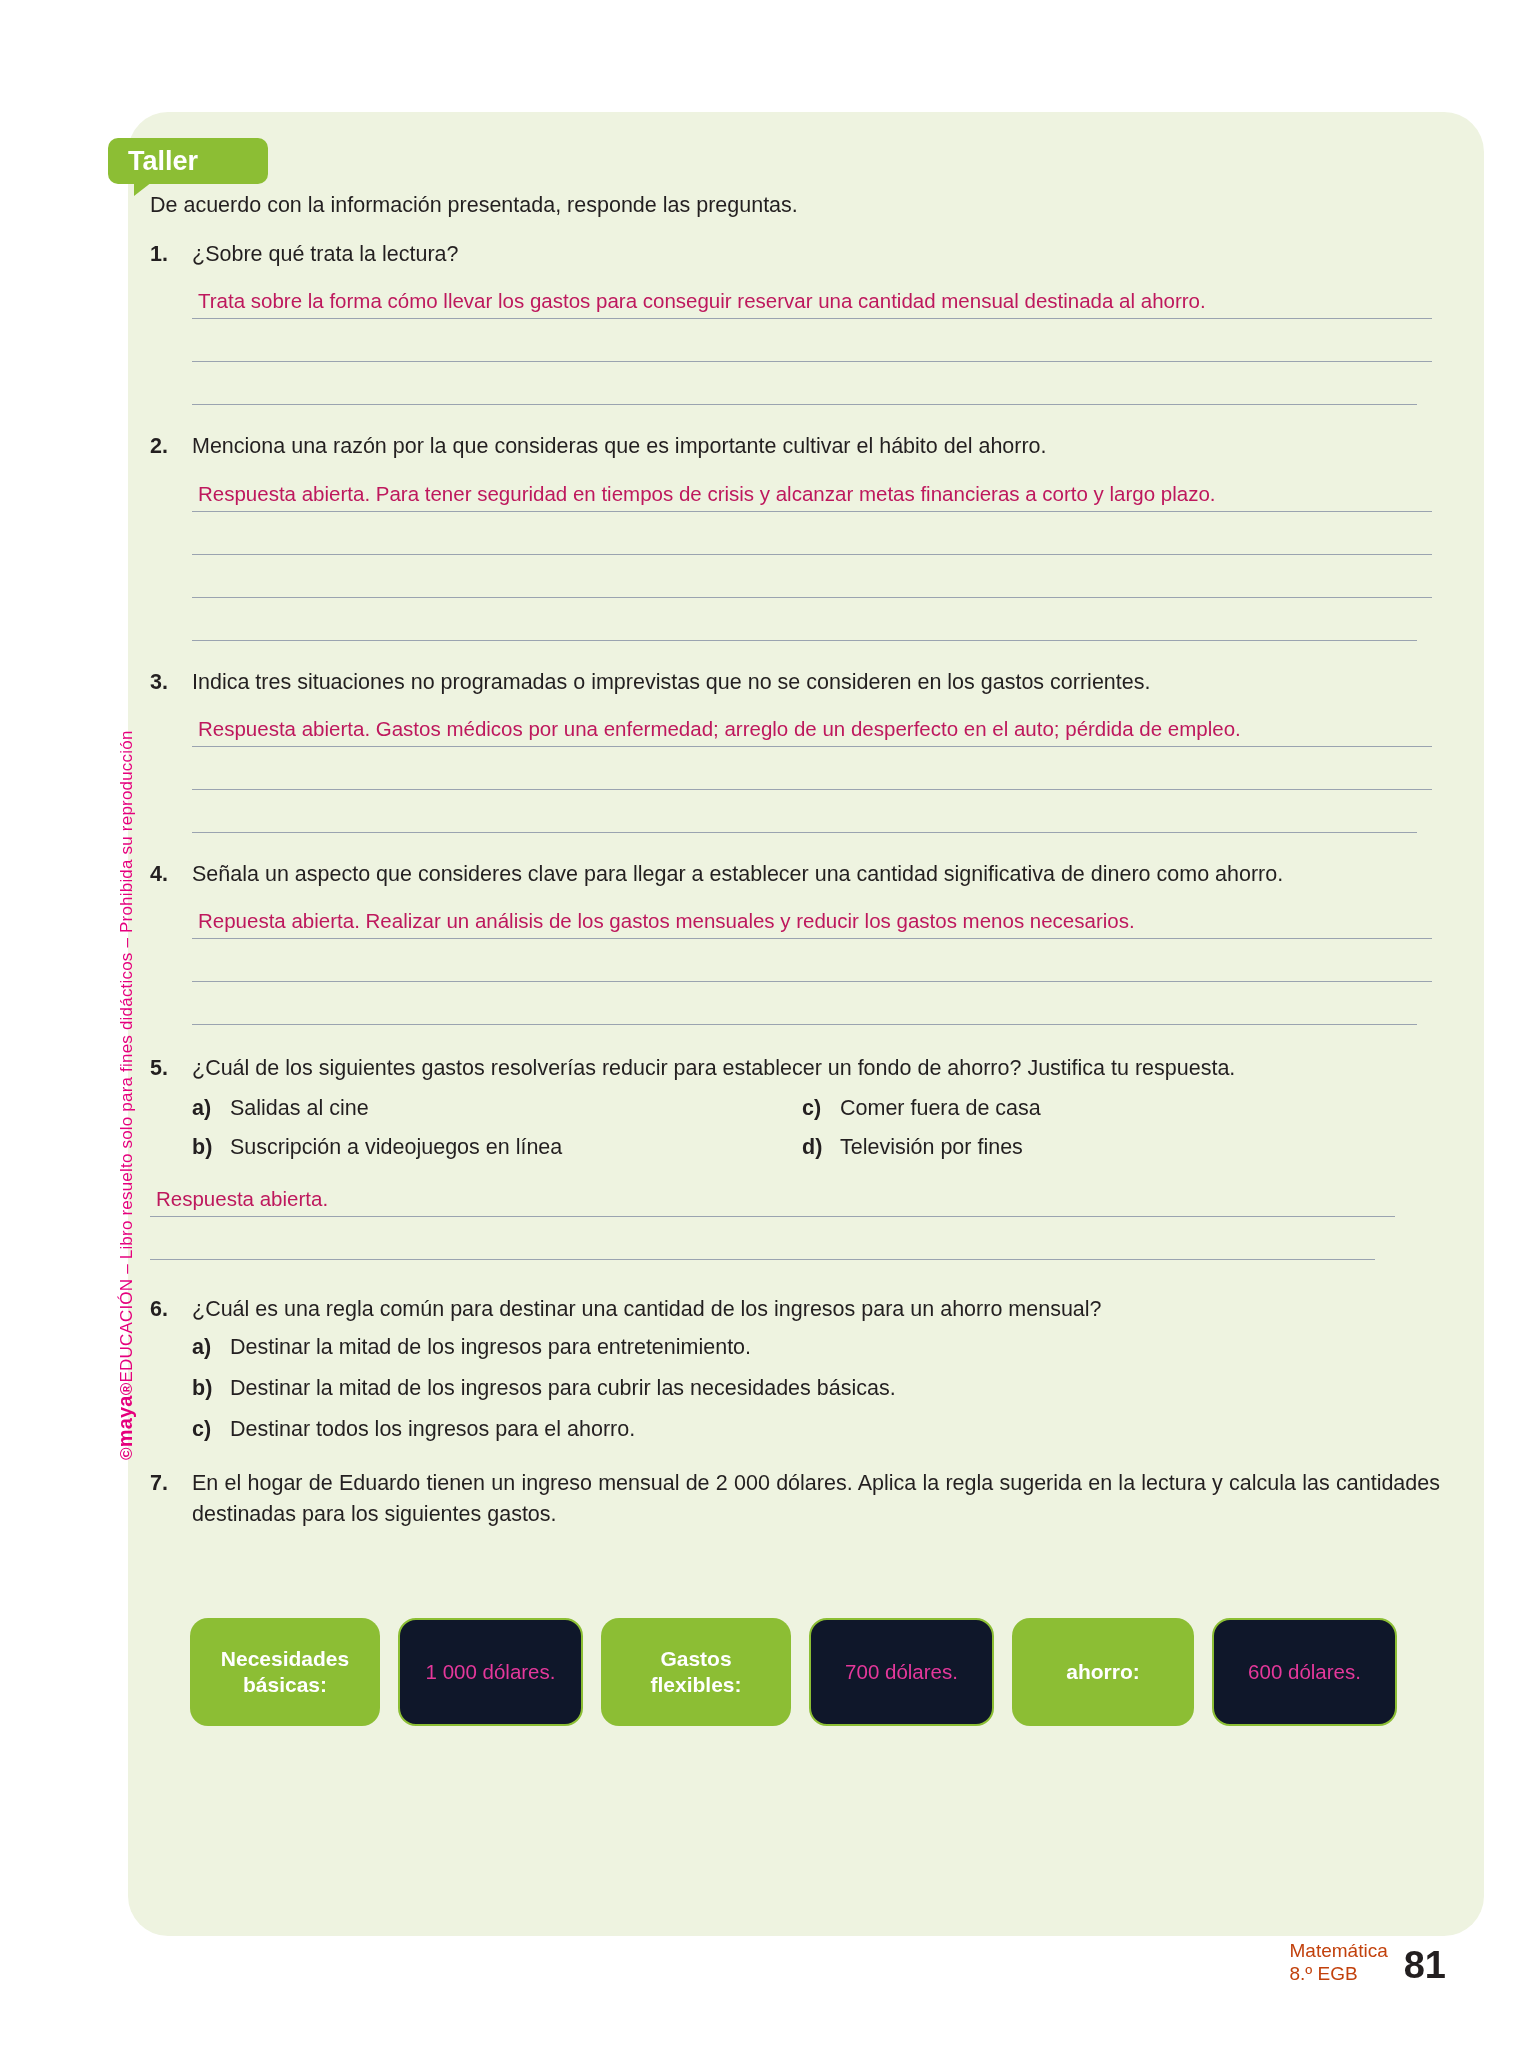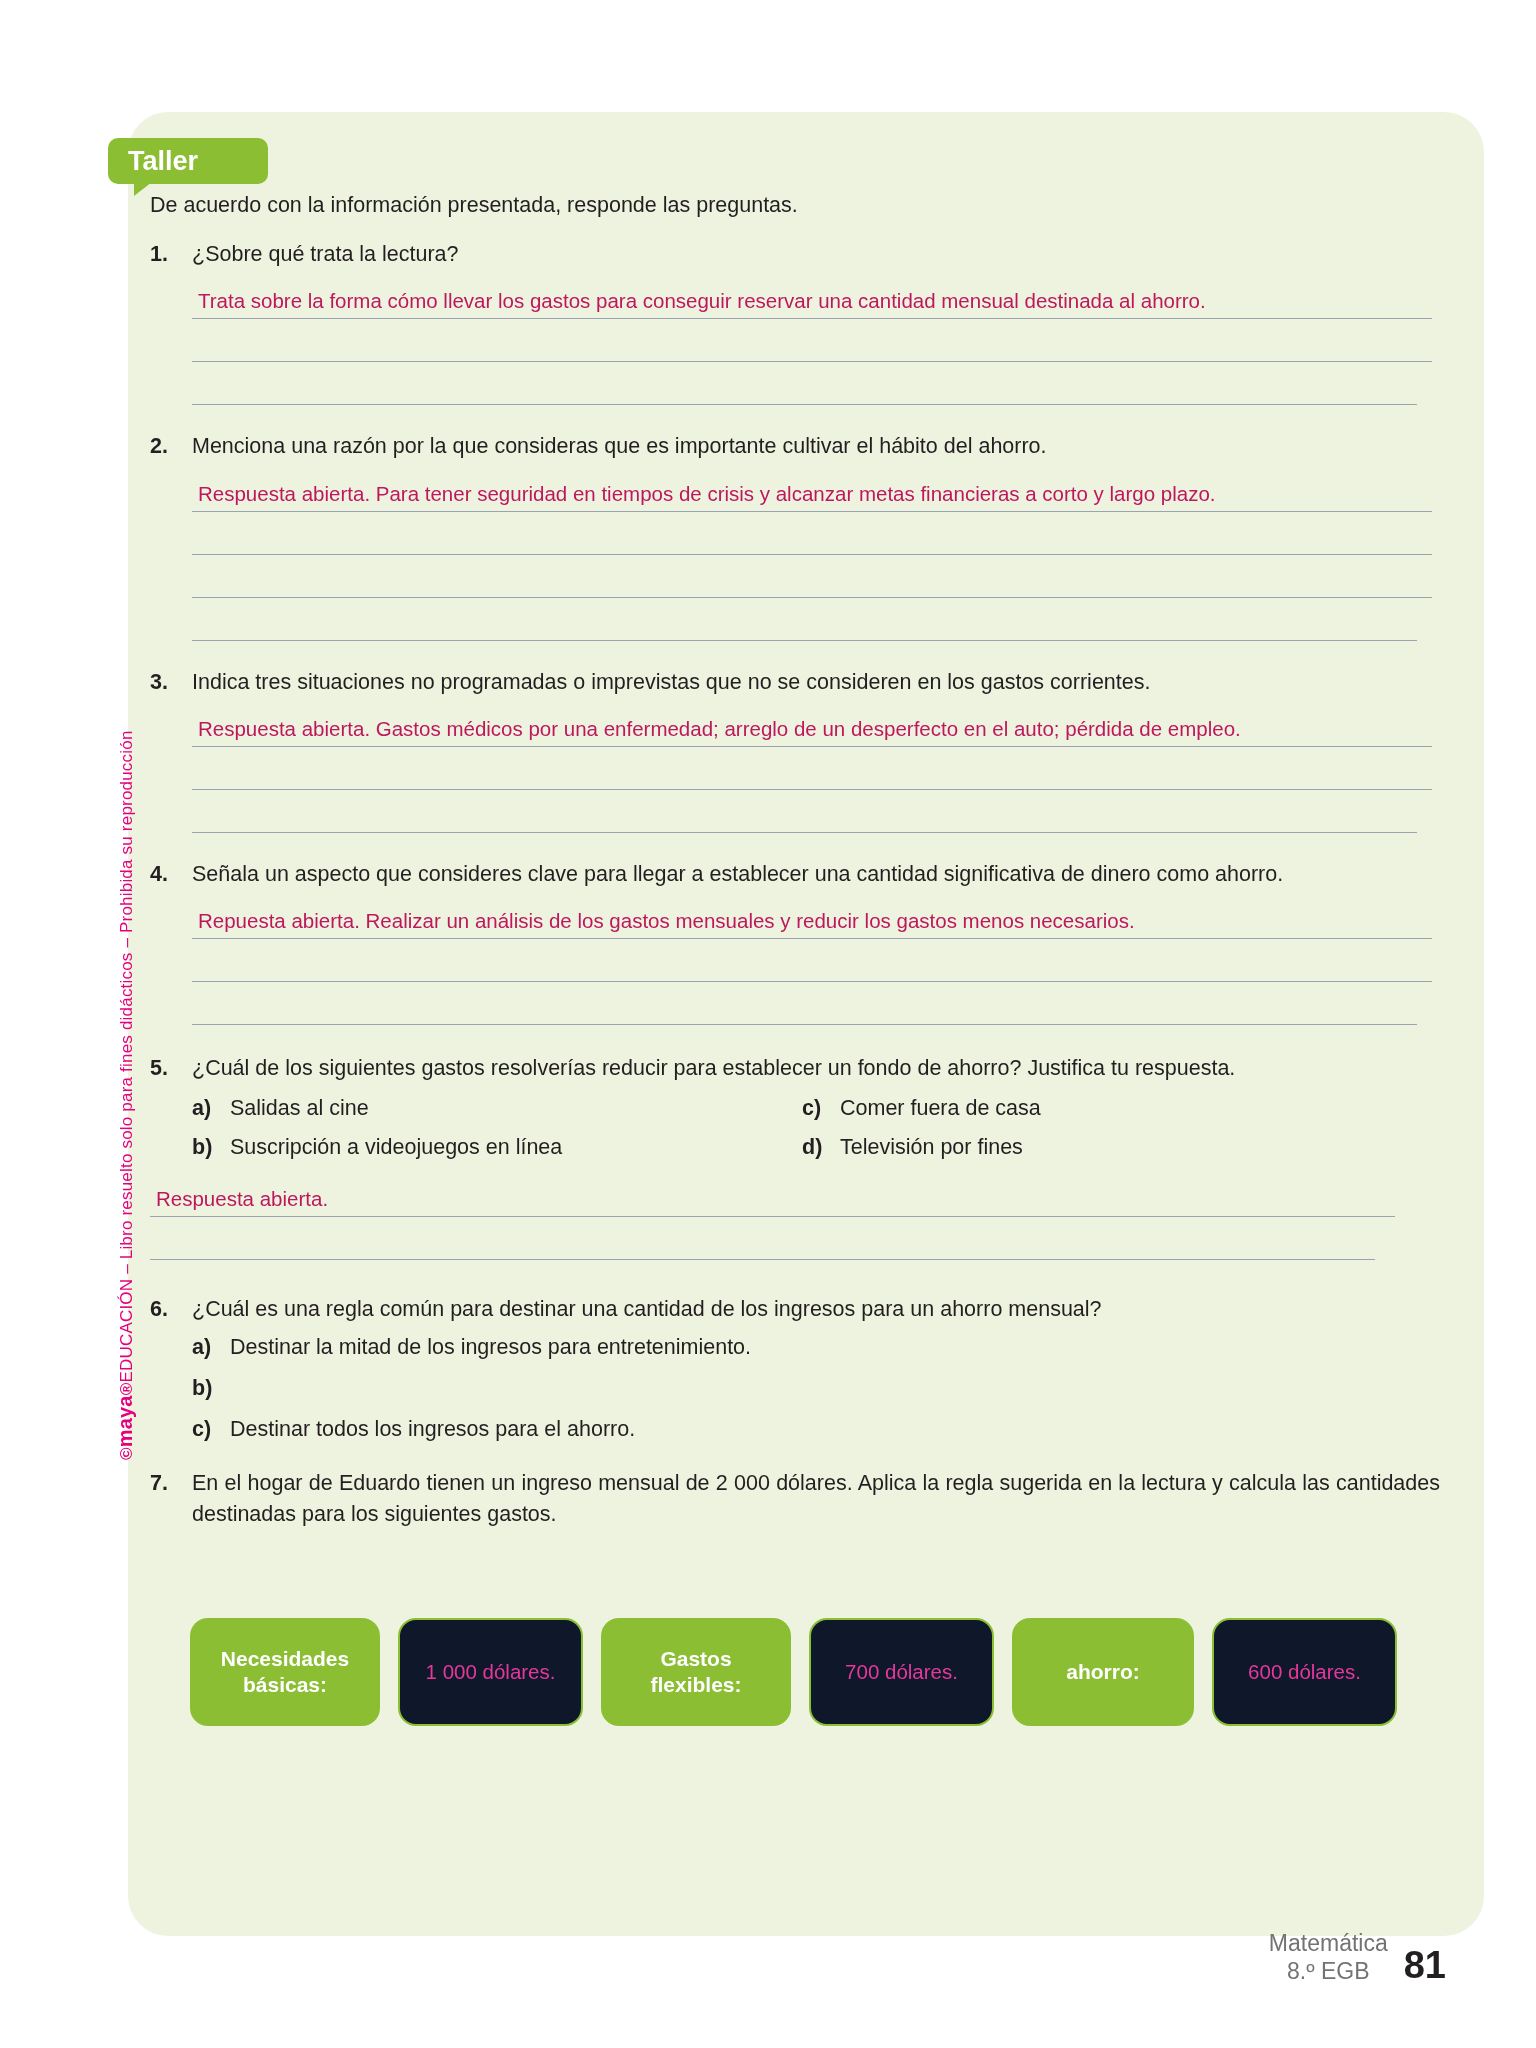--- a/index.html
+++ b/index.html
@@ -220,23 +220,23 @@
   
   .footer {
     position: absolute;
     right: 90px;
     bottom: 62px;
     display: flex;
     align-items: flex-end;
     gap: 16px;
   }
   .footer .subject {
-    text-align: center;
-    font-size: 23px;
-    color: #737373;
+    text-align: left;
+    font-size: 19px;
+    color: #c2410c;
     line-height: 1.25;
   }
   .footer .pageno {
     font-size: 38px;
     font-weight: 700;
     color: #231f20;
     line-height: 1;
     padding-bottom: 2px;
   }
 </style>
@@ -358,20 +358,21 @@
         <span class="q-num">6.</span>
         <span class="q-text">¿Cuál es una regla común para destinar una cantidad de los ingresos para un ahorro mensual?</span>
       </div>
       <div class="opts-stack">
         <div class="opt">
           <span class="lbl">a)</span>
           <span>Destinar la mitad de los ingresos para entretenimiento.</span>
         </div>
         <div class="opt">
           <span class="lbl">b)</span>
+          <span>Destinar la mitad de los ingresos para cubrir las necesidades básicas.</span>
         </div>
         <div class="opt">
           <span class="lbl">c)</span>
           <span>Destinar todos los ingresos para el ahorro.</span>
         </div>
       </div>
     </div>
 
     <div class="q" style="margin-top:26px;">
       <div class="q-head">

